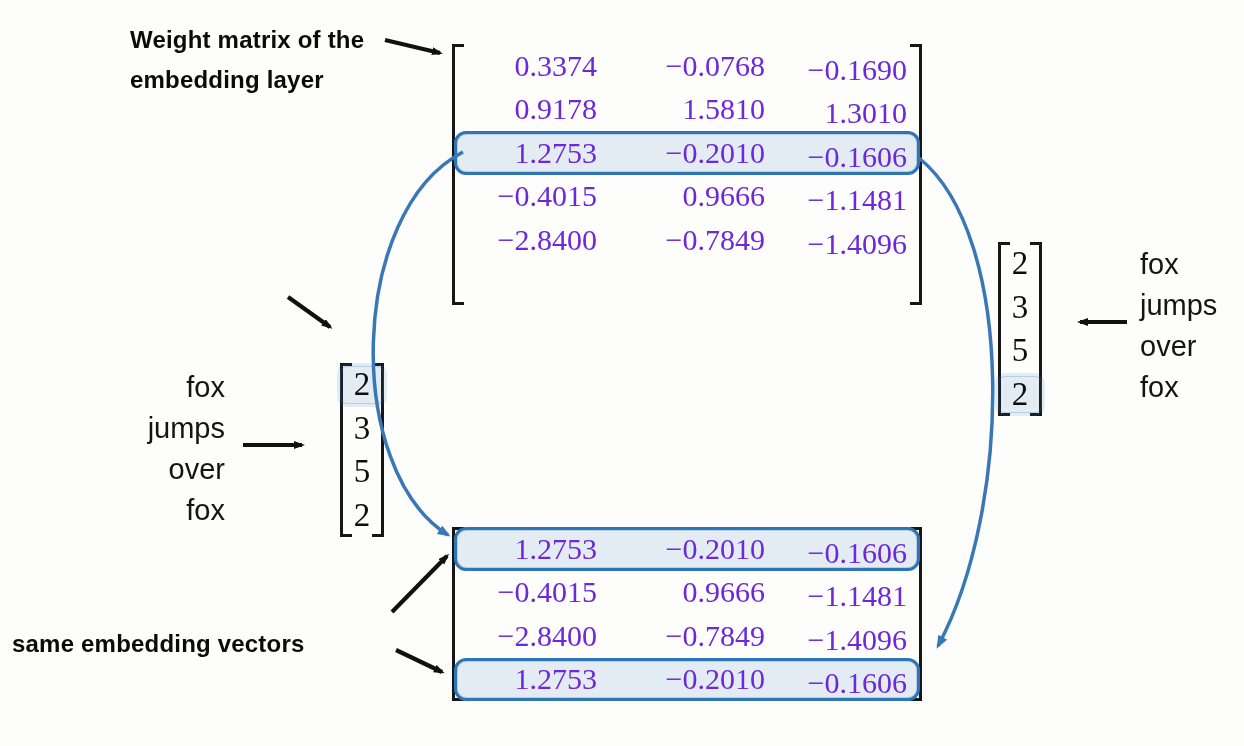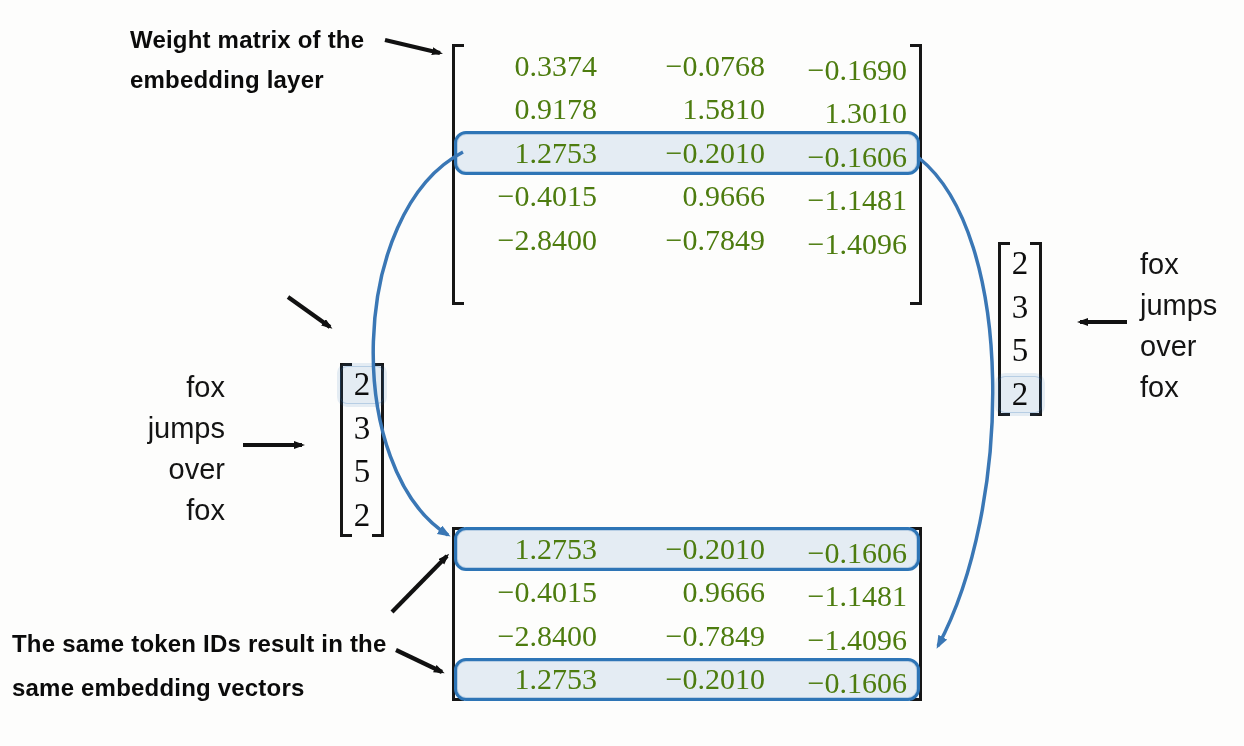--- a/index.html
+++ b/index.html
@@ -21,21 +21,21 @@
   
   .matrix{position:absolute;}
   .br{position:absolute;top:0;bottom:0;width:12px;border:3px solid #161616;box-sizing:border-box;}
   .br.l{left:0;border-right:none;}
   .br.r{right:0;border-left:none;}
   .rows{position:relative;z-index:2;display:flex;flex-direction:column;margin:0 11px;width:448px;}
   .mrow{
     height:43.5px;display:flex;align-items:center;justify-content:flex-end;
     margin:0 -9px;padding:0 10px;border:3px solid transparent;border-radius:12px;
     box-sizing:border-box;
-    font-family:"Liberation Serif","DejaVu Serif",serif;font-size:30px;color:#4d7c0f;
+    font-family:"Liberation Serif","DejaVu Serif",serif;font-size:30px;color:#6d28d9;
   }
   .mcell{display:inline-block;text-align:right;}
   .mcell:nth-child(1){width:128px;}
   .mcell:nth-child(2){width:168px;}
   .mcell:nth-child(3){width:142px;margin-top:8px;}
   .hl{
     border-color:var(--hl-border,#2e75b6);
     background:var(--hl-fill,rgba(46,117,182,0.12));
     box-shadow:0 0 0 1px rgba(46,117,182,0.25) inset;
   }
@@ -156,21 +156,20 @@
         <div class="mrow hl">
           <span class="mcell">1.2753</span>
           <span class="mcell">−0.2010</span>
           <span class="mcell">−0.1606</span>
         </div>
       </div>
     <div class="br r"></div>
   </div>
 
   <div class="note" style="left:12px;top:622px;line-height:44px;">
-    <div>The same token IDs result in the</div>
     <div>same embedding vectors</div>
   </div>
 
   <svg class="overlay" width="1244" height="746" viewBox="0 0 1244 746">
     <defs>
       <marker id="blk" markerWidth="12" markerHeight="10" refX="8" refY="4" orient="auto" markerUnits="userSpaceOnUse">
         <path d="M0,0 L11,4 L0,8 Z" fill="#111"></path>
       </marker>
       <marker id="blu" markerWidth="16" markerHeight="14" refX="10" refY="5" orient="auto" markerUnits="userSpaceOnUse">
         <path d="M0,0 L13,5 L0,10 Z" fill="#3a77b5"></path>

